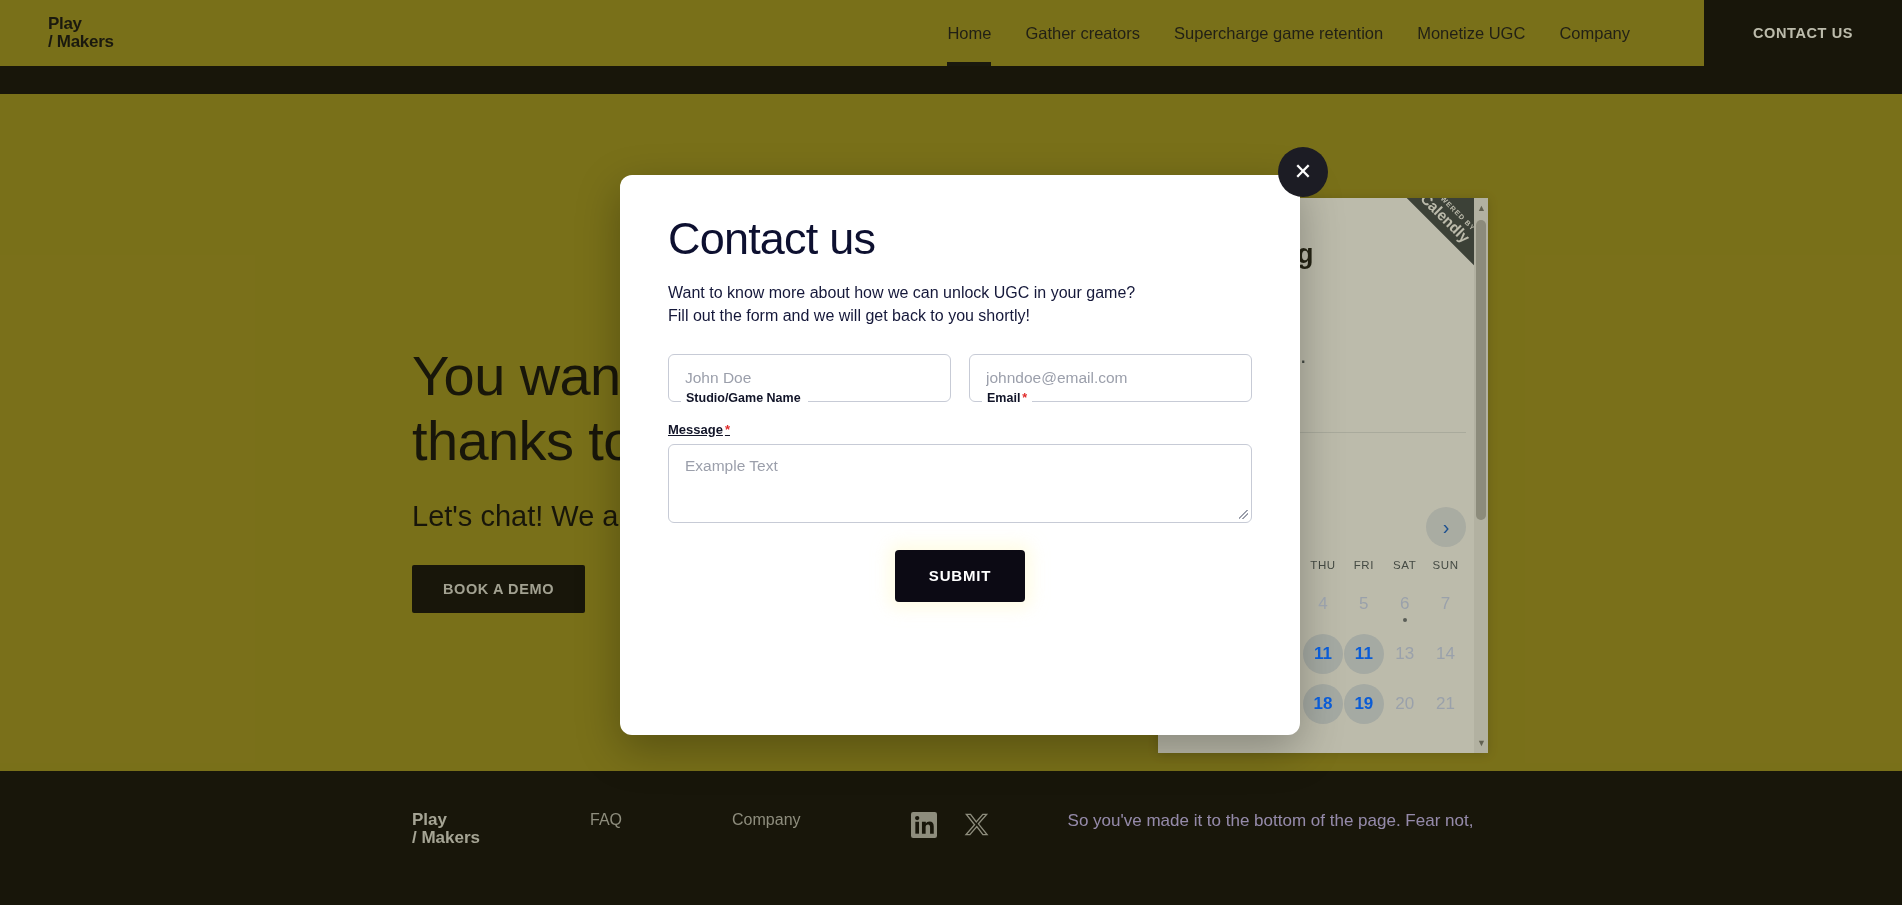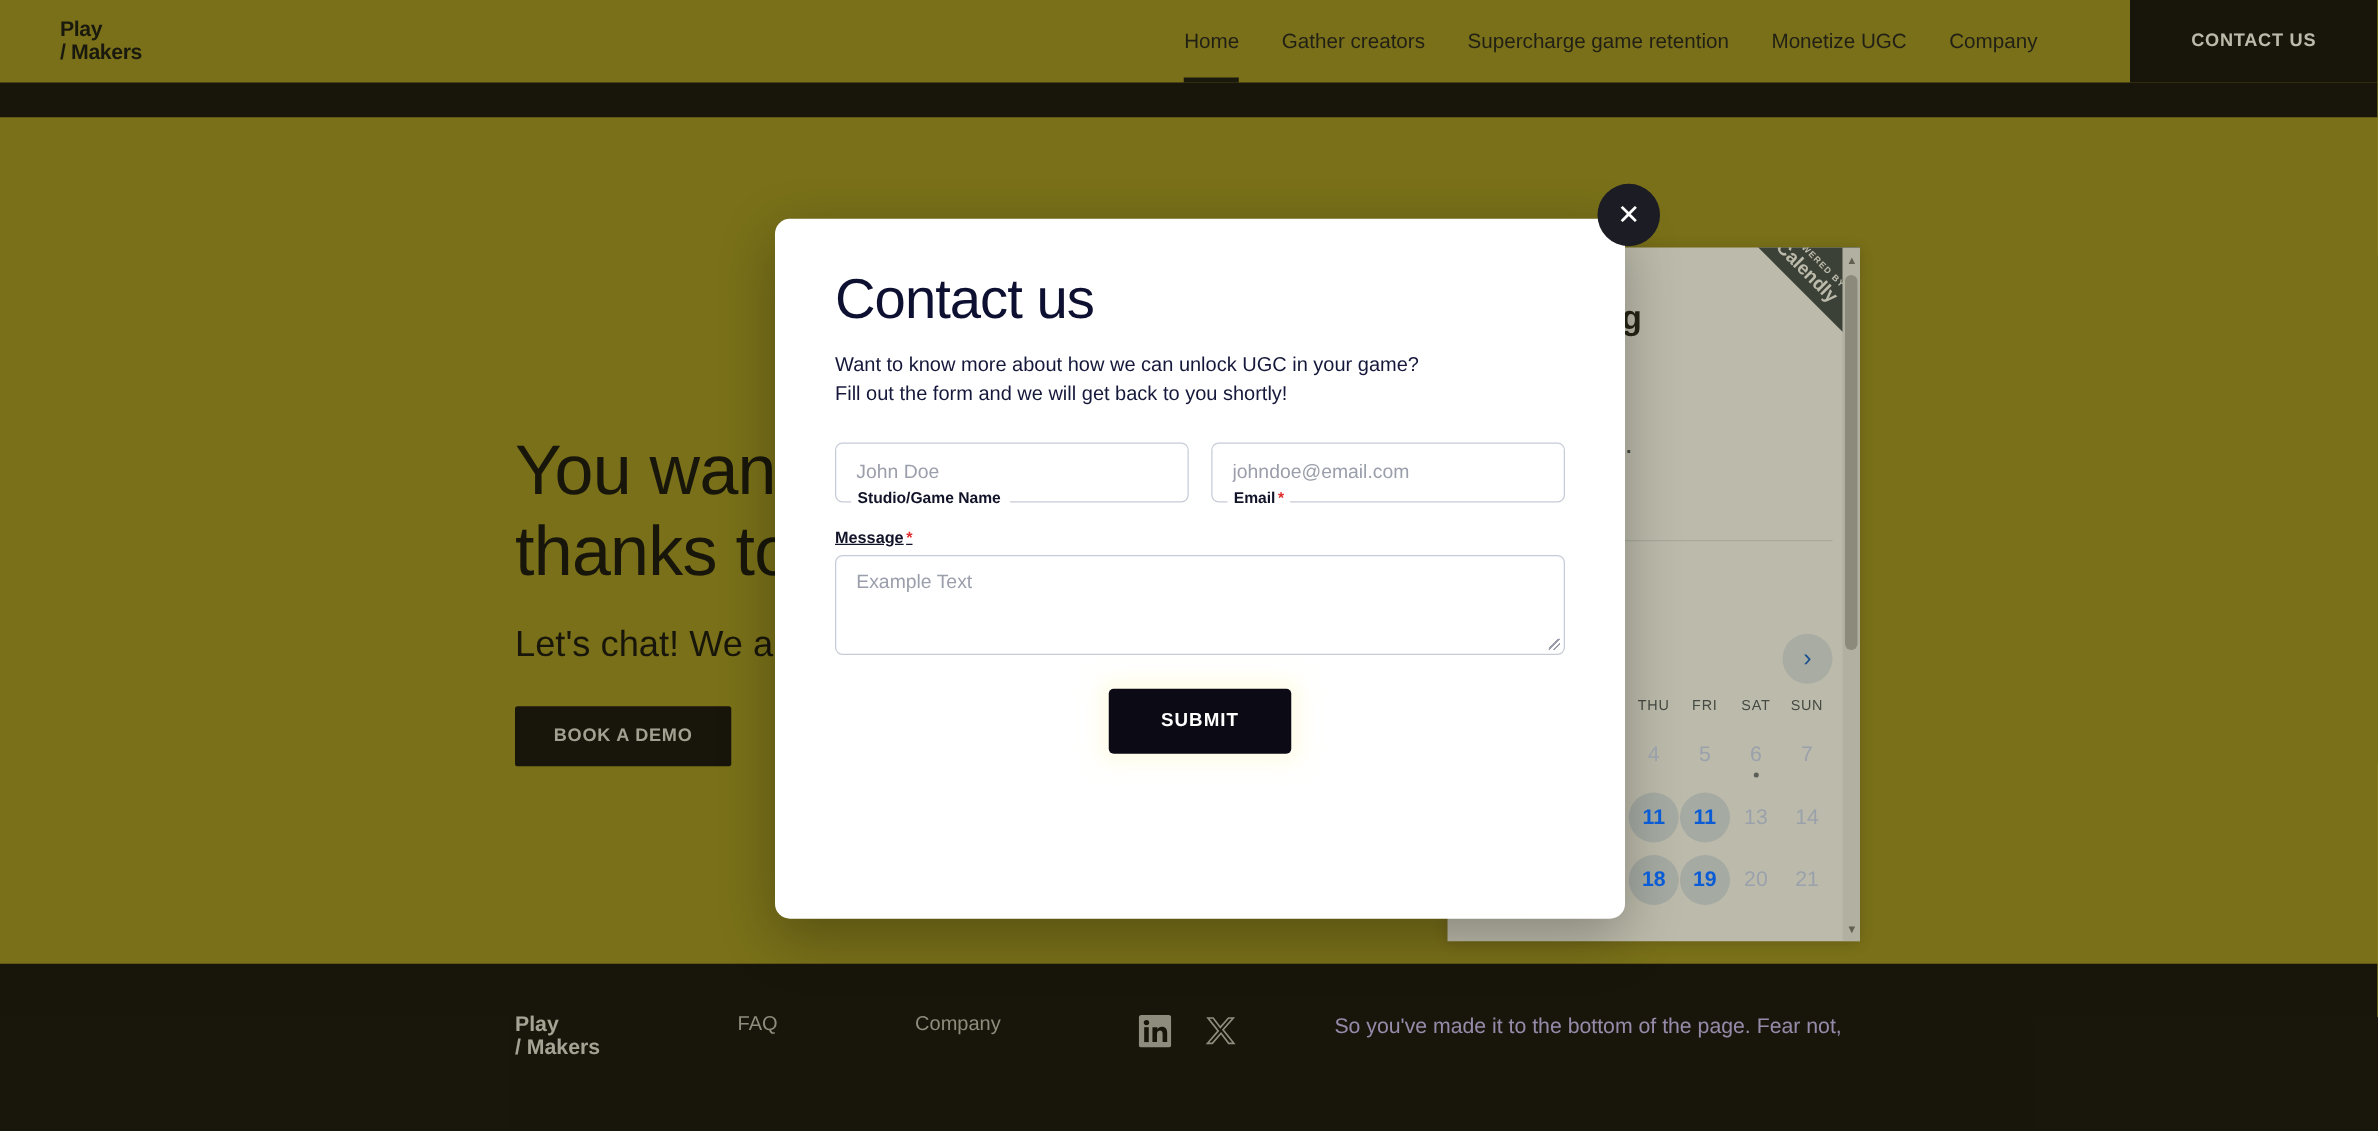--- a/index.html
+++ b/index.html
@@ -232,21 +232,21 @@
   .ta-grip {
     position: absolute; right: 3px; bottom: 3px; width: 9px; height: 9px;
     pointer-events: none;
     background:
       linear-gradient(135deg, transparent 42%, #9b9fab 42%, #9b9fab 52%, transparent 52%),
       linear-gradient(135deg, transparent 66%, #9b9fab 66%, #9b9fab 76%, transparent 76%);
   }
 
   .submit-wrap { display: flex; justify-content: center; margin-top: 27px; }
   .submit-btn {
-    width: 146px; height: 52px; background: #0c0a14; color: #ffffff;
+    width: 130px; height: 52px; background: #0c0a14; color: #ffffff;
     border: none; border-radius: 4px; cursor: pointer;
     font-family: "Liberation Sans", sans-serif;
     font-size: 15px; font-weight: 700; letter-spacing: 0.8px;
     box-shadow: 0 0 16px 7px rgba(255,250,210,.55);
   }
 </style>
 </head>
 <body>
 
 <div class="page">

